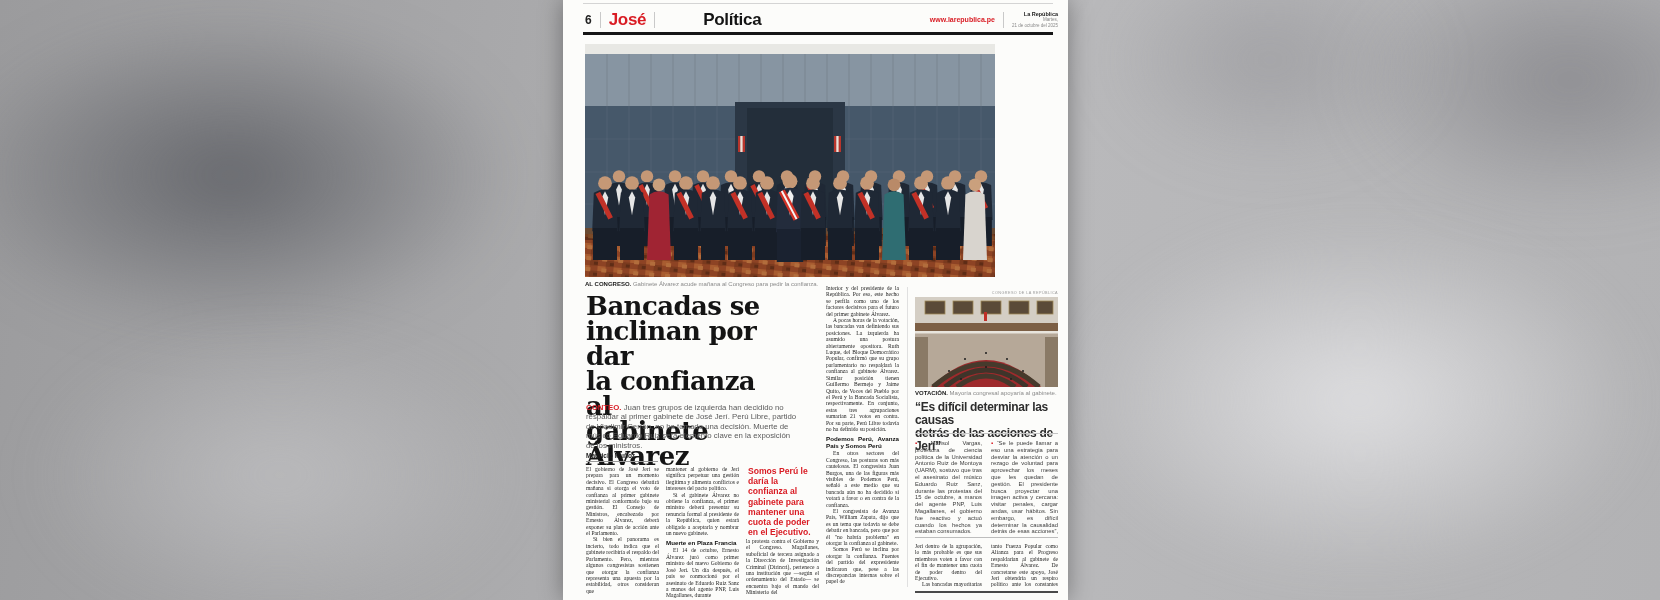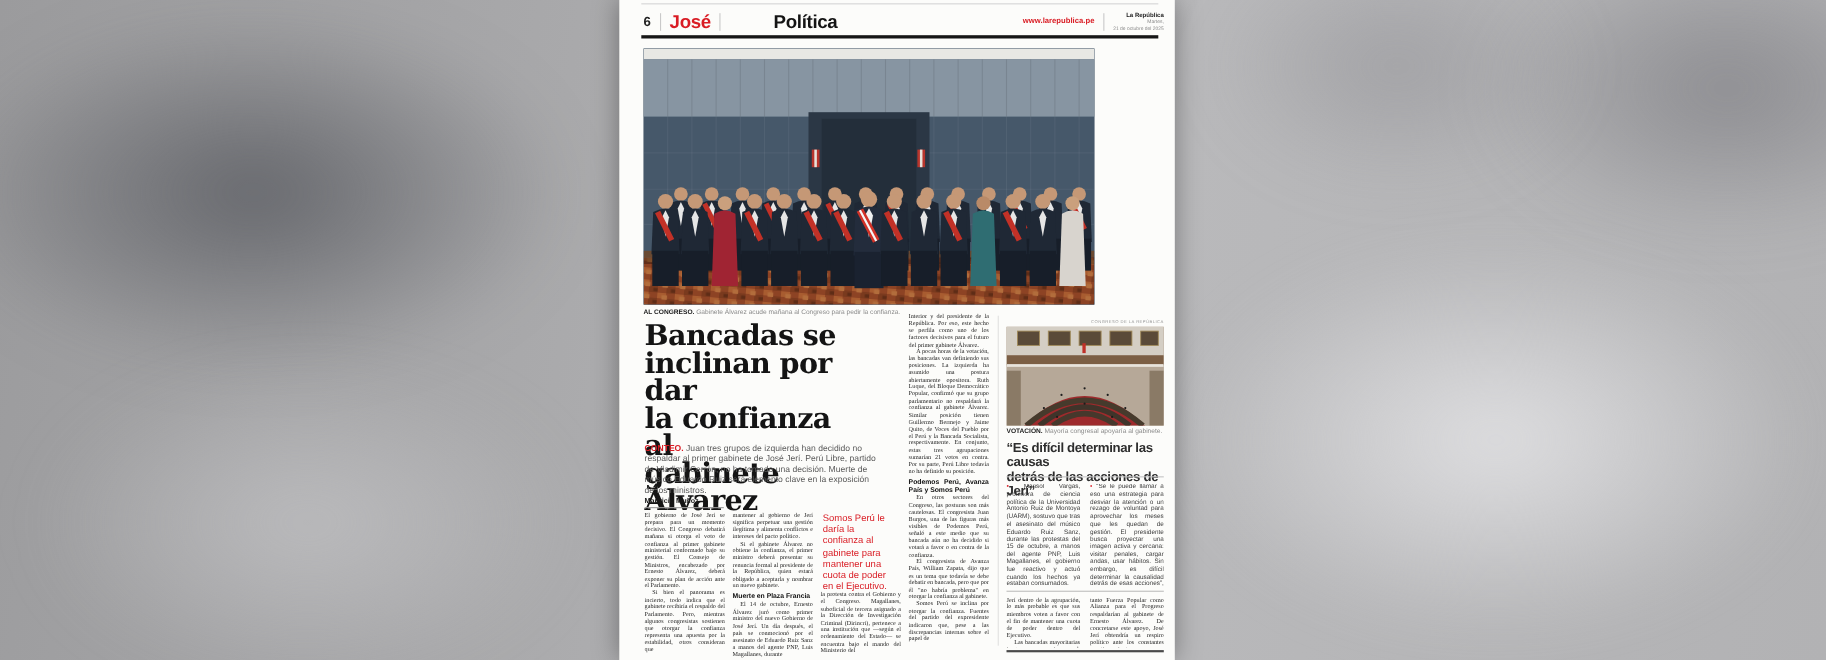--- a/index.html
+++ b/index.html
@@ -52,21 +52,21 @@
   .body-serif p{margin:0;text-indent:7px;}
   .body-serif p:first-child{text-indent:0;}
   .col{position:absolute;overflow:hidden;}
   .c1{left:23px;top:466px;width:73px;height:134px;}
   .c2{left:103px;top:466px;width:73px;height:134px;}
   .c3{left:183px;top:538px;width:73px;height:62px;}
   .c4{left:263px;top:285px;width:73px;height:315px;}
   .colsub{font-family:"Liberation Sans",sans-serif;font-size:6.2px;font-weight:bold;color:#101010;
           margin:3px 0 1px;text-indent:0;line-height:7px;}
   .quote{position:absolute;left:185px;top:466px;width:64px;
-         font-size:8.6px;line-height:10.2px;font-weight:normal;color:#d91c24;}
+         font-size:8.6px;line-height:10.2px;font-weight:bold;color:#d91c24;}
   .vrule{position:absolute;left:344px;top:287px;width:1px;height:300px;background:#e0e0e0;}
 
   
   .sb-credit{position:absolute;left:352px;top:291px;width:143px;text-align:right;
              font-size:3.8px;letter-spacing:.4px;color:#9a9a9a;}
   .sb-photo{position:absolute;left:352px;top:297px;width:143px;height:90px;margin:0;overflow:hidden;background:#b6a898;}
   .sb-cap{position:absolute;left:352px;top:390px;width:143px;}
   .sb-head{position:absolute;left:352px;top:401px;width:150px;margin:0;
            font-size:12px;line-height:13px;font-weight:bold;letter-spacing:-.3px;
            color:#2d2d2d;white-space:pre-line;}

